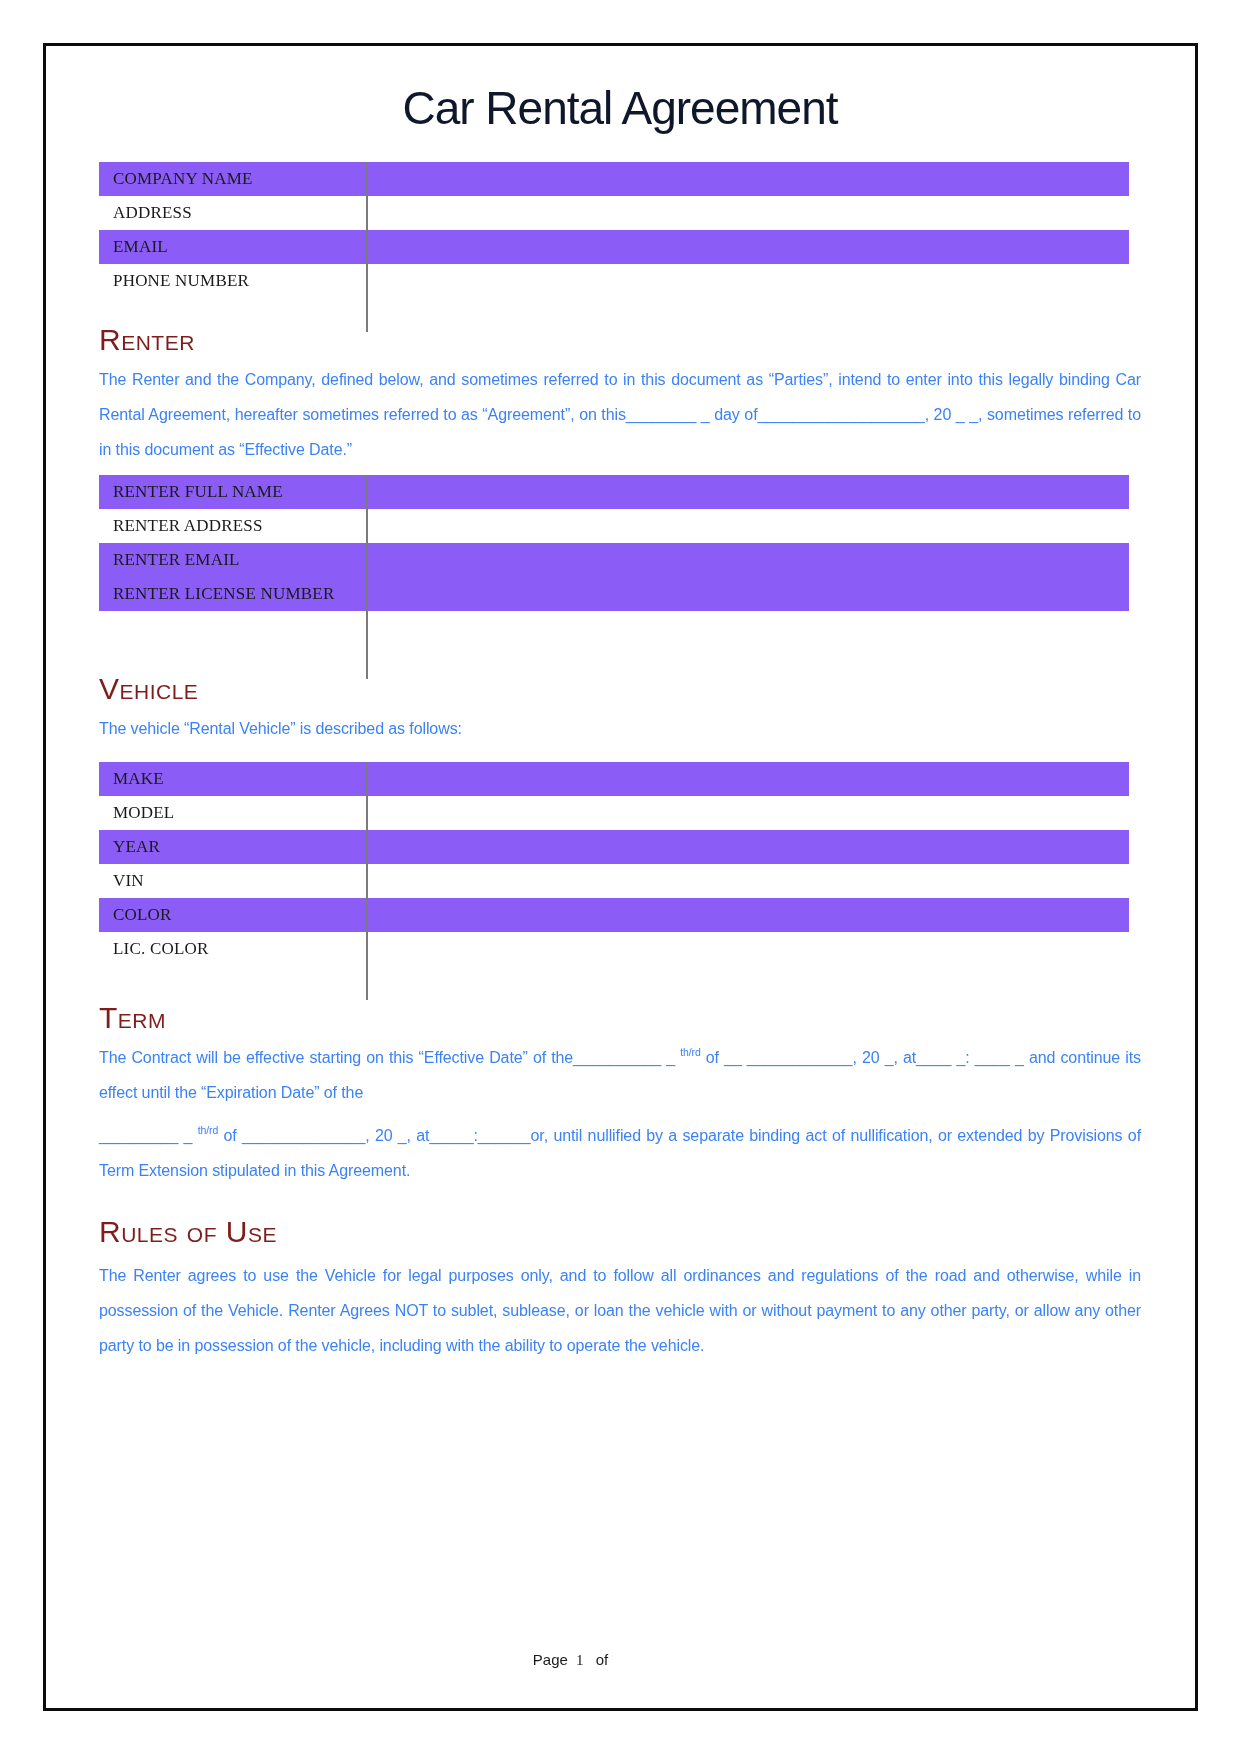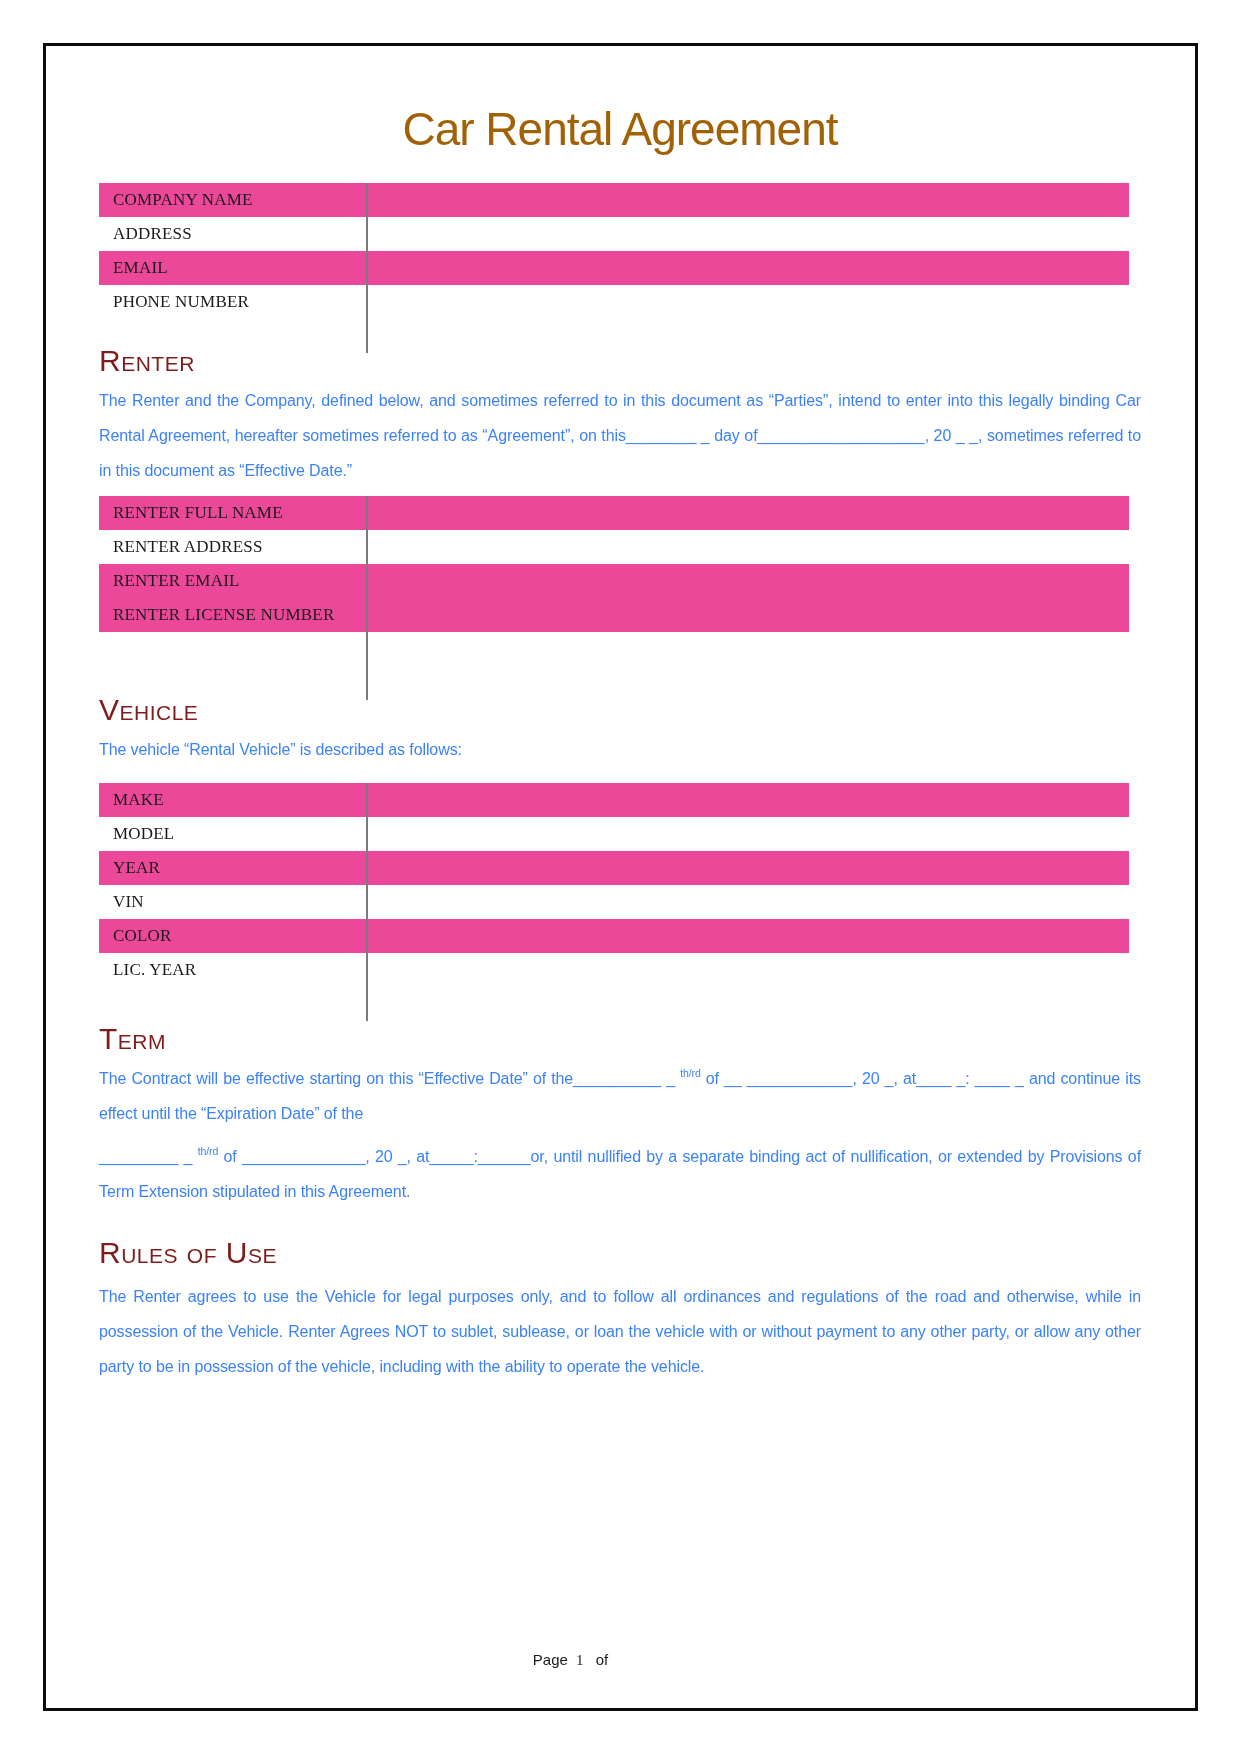--- a/index.html
+++ b/index.html
@@ -16,38 +16,38 @@
     left: 43px; top: 43px; right: 43px; bottom: 43px;
     border: 3px solid #0c0c0c;
     pointer-events: none;
   }
   .content {
     position: absolute;
     left: 99px; top: 0;
     width: 1042px;
   }
   h1.doc-title {
-    padding-top: 105px;
+    padding-top: 84px;
     text-align: center;
     font-size: 46px;
     font-weight: 400;
     letter-spacing: -1px;
-    color: #a16207;
+    color: #0f172a;
     line-height: 1.05;
   }
   .ftable {
     position: relative;
     width: 1030px;
   }
   .ftable .trow {
     display: flex;
     height: 34px;
     align-items: center;
   }
-  .ftable .trow.gray { background: #ec4899; }
+  .ftable .trow.gray { background: #8b5cf6; }
   .ftable .tlabel {
     width: 267px;
     padding-left: 14px;
     font-family: "Liberation Serif", serif;
     font-size: 17px;
     letter-spacing: 0.2px;
     color: #1a1a1a;
     white-space: pre;
   }
   .ftable .tvalue { flex: 1; height: 100%; }
@@ -173,21 +173,21 @@
     </div>
     <div class="trow">
       <div class="tlabel">VIN</div>
       <div class="tvalue"></div>
     </div>
     <div class="trow gray">
       <div class="tlabel">COLOR</div>
       <div class="tvalue"></div>
     </div>
     <div class="trow">
-      <div class="tlabel">LIC. YEAR</div>
+      <div class="tlabel">LIC. COLOR</div>
       <div class="tvalue"></div>
     </div>
     <div class="vdivider" style="height: 238px;"></div>
   </div>
 
   <h2 class="sec-heading term-heading">Term</h2>
   <p class="body-text term-p1"><span>The Contract will be effective starting on this “Effective Date” of the__________ _ </span><sup>th/rd</sup><span> of __ ____________, 20    _, at____ _: ____ _ and continue its effect until the “Expiration Date” of the</span></p>
   <p class="body-text term-p2"><span>_________ _ </span><sup>th/rd</sup><span> of ______________, 20    _, at_____:______or, until nullified by a separate binding act of nullification, or extended by Provisions of Term  Extension stipulated in this Agreement.</span></p>
 
   <h2 class="sec-heading rules-heading">Rules of Use</h2>

